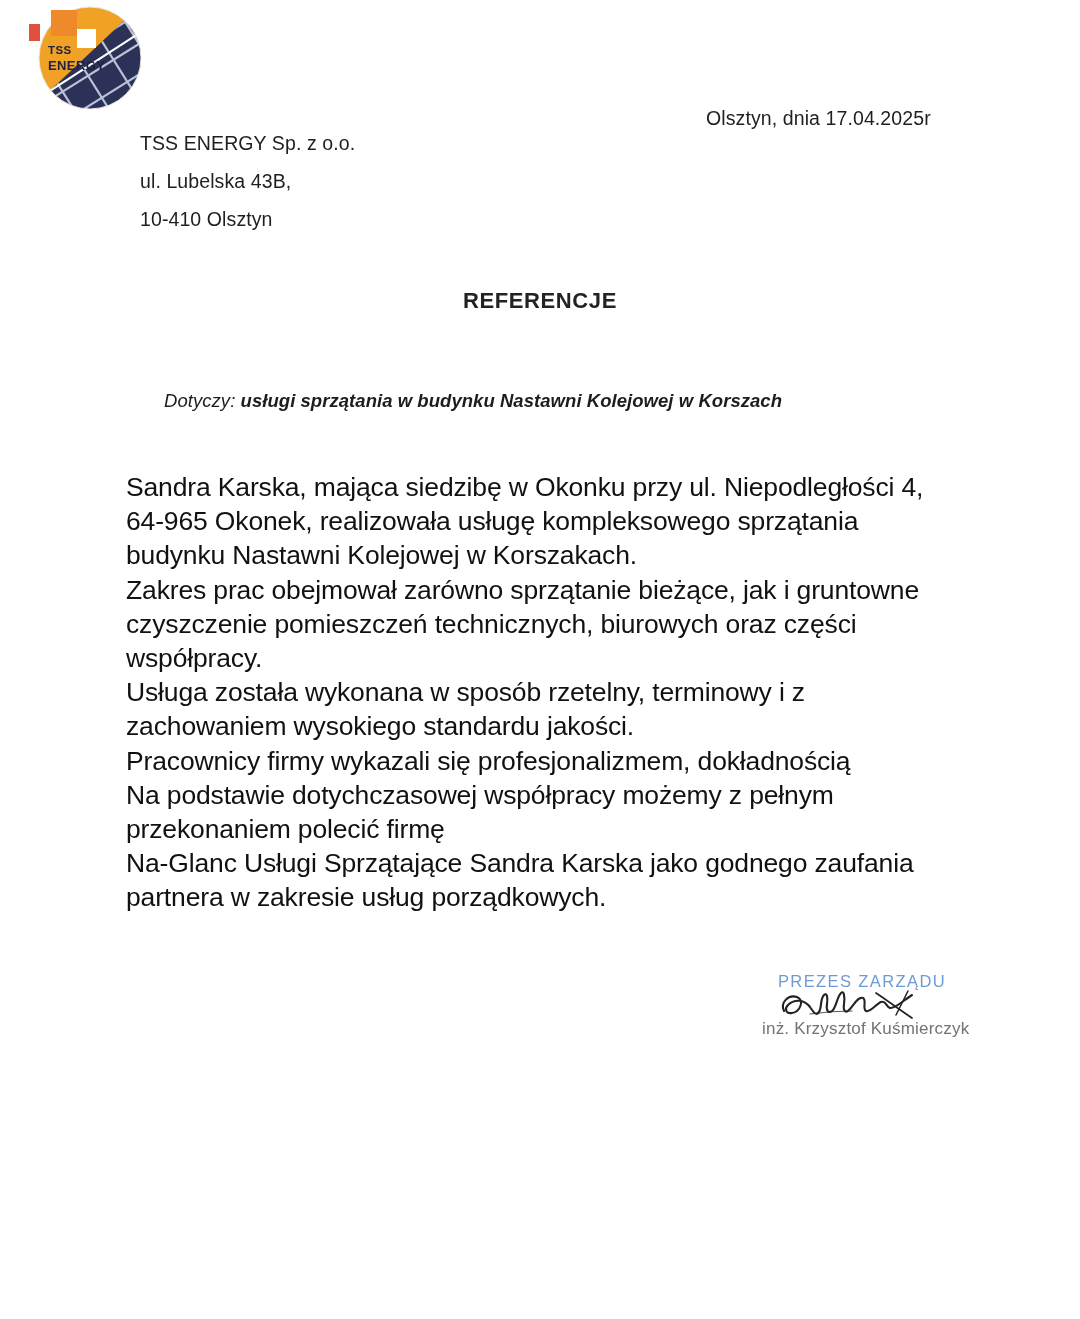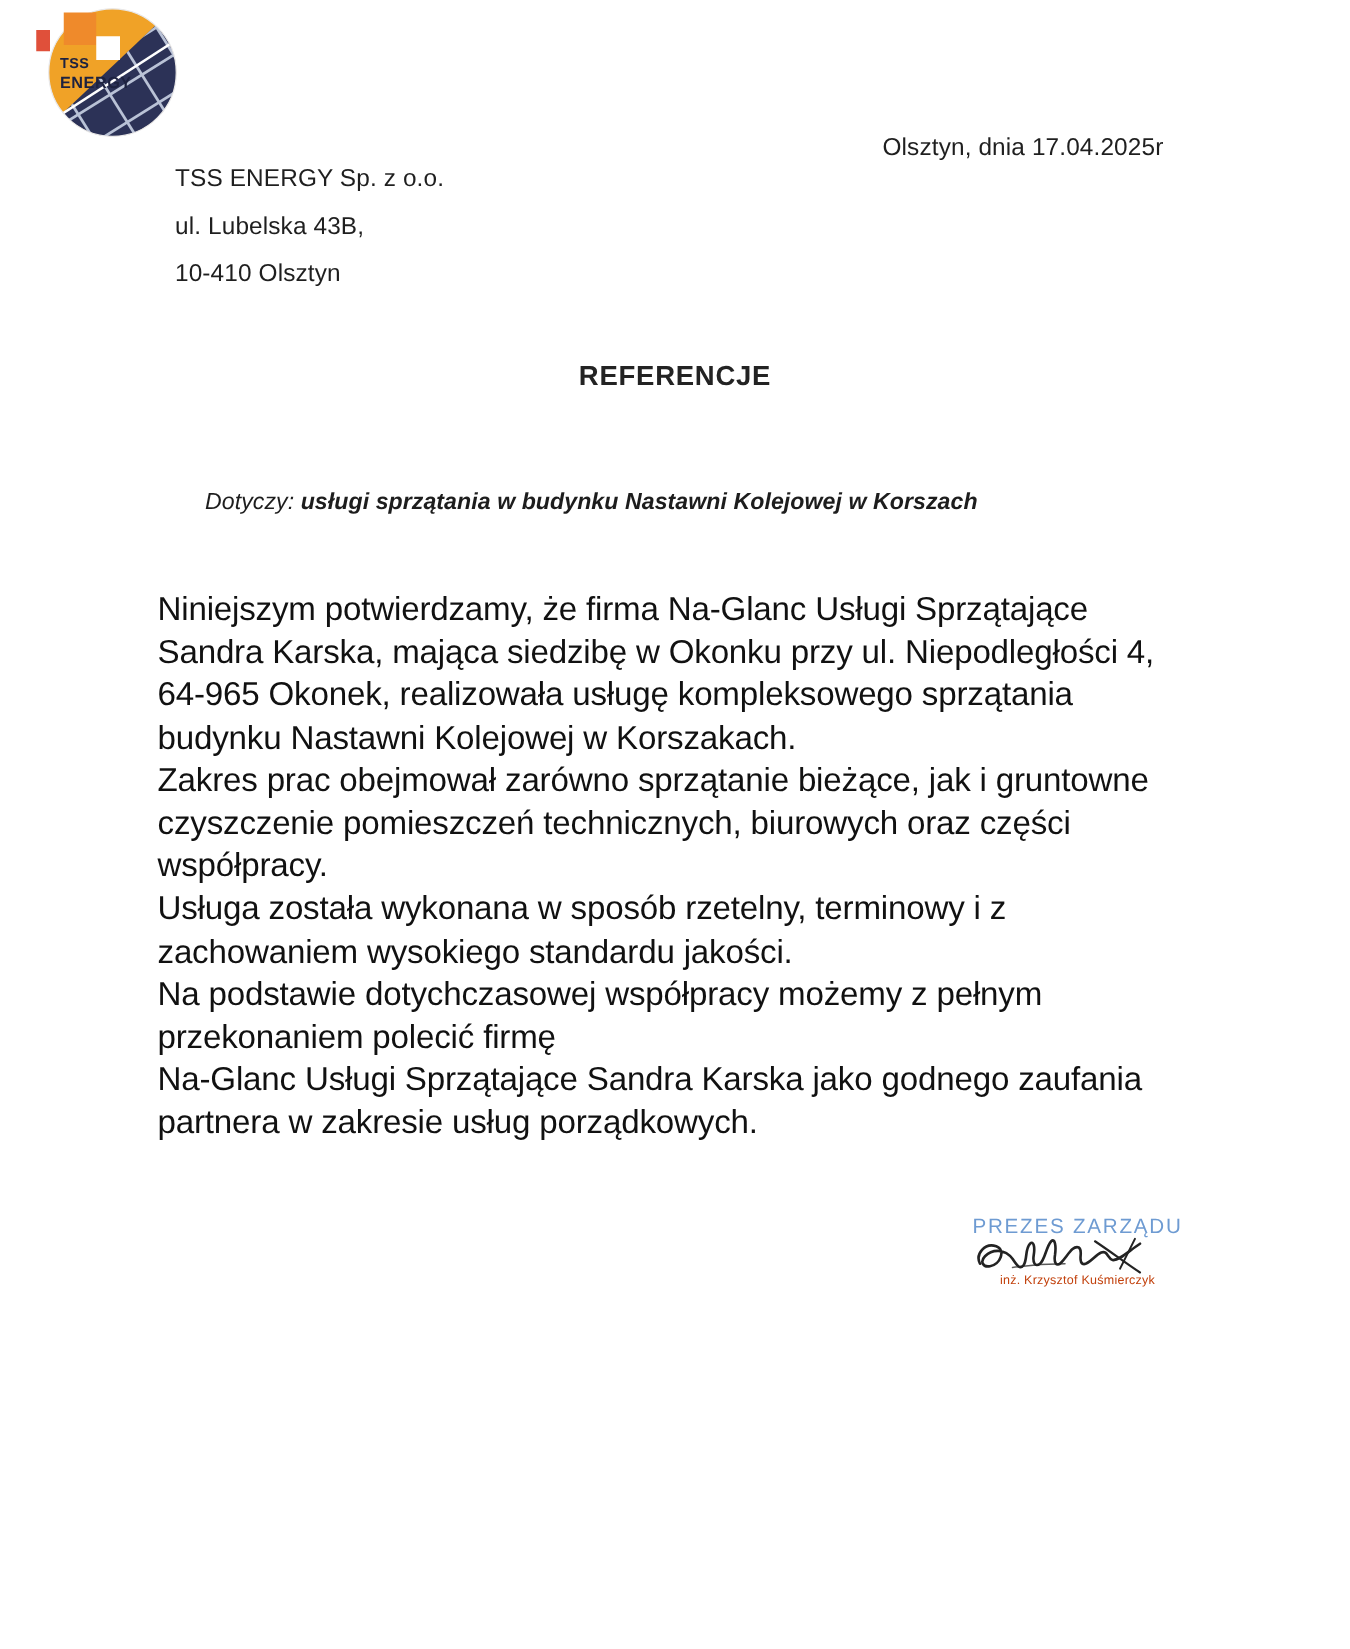--- a/index.html
+++ b/index.html
@@ -125,23 +125,23 @@
   }
   .sig-mark svg {
     position: absolute;
     left: 14px;
     top: -2px;
     width: 170px;
     height: 42px;
     overflow: visible;
   }
   .sig-name {
-    font-size: 10px;
+    font-size: 17px;
     letter-spacing: 0.2px;
-    color: #c2410c;
+    color: #737373;
     white-space: nowrap;
     margin-top: -2px;
   }
 </style>
 </head>
 <body>
 
 <div class="page">
 
   <div class="logo">
@@ -197,29 +197,29 @@
   <div class="place-date">Olsztyn, dnia  17.04.2025r</div>
 
   <div class="doc-title">REFERENCJE</div>
 
   <div class="subject">
     <span class="subject-label">Dotyczy:</span>
     <span class="subject-value">usługi sprzątania w budynku Nastawni Kolejowej w Korszach</span>
   </div>
 
   <div class="body-text">
-    <div class="body-line">Niniejszym potwierdzamy, że firma Na-Glanc Usługi Sprzątające</div>
     <div class="body-line">Sandra Karska, mająca siedzibę w Okonku przy ul. Niepodległości 4,</div>
     <div class="body-line">64-965 Okonek, realizowała usługę kompleksowego sprzątania</div>
     <div class="body-line">budynku Nastawni Kolejowej w Korszakach.</div>
     <div class="body-line">Zakres prac obejmował zarówno sprzątanie bieżące, jak i gruntowne</div>
     <div class="body-line">czyszczenie pomieszczeń technicznych, biurowych oraz części</div>
     <div class="body-line">współpracy.</div>
     <div class="body-line">Usługa została wykonana w sposób rzetelny, terminowy i z</div>
     <div class="body-line">zachowaniem wysokiego standardu jakości.</div>
+    <div class="body-line">Pracownicy firmy wykazali się profesjonalizmem, dokładnością</div>
     <div class="body-line">Na podstawie dotychczasowej współpracy możemy z pełnym</div>
     <div class="body-line">przekonaniem polecić firmę</div>
     <div class="body-line">Na-Glanc Usługi Sprzątające Sandra Karska jako godnego zaufania</div>
     <div class="body-line">partnera w zakresie usług porządkowych.</div>
   </div>
 
   <div class="signature-block">
     <div class="sig-title">PREZES ZARZĄDU</div>
 
     <div class="sig-mark">

